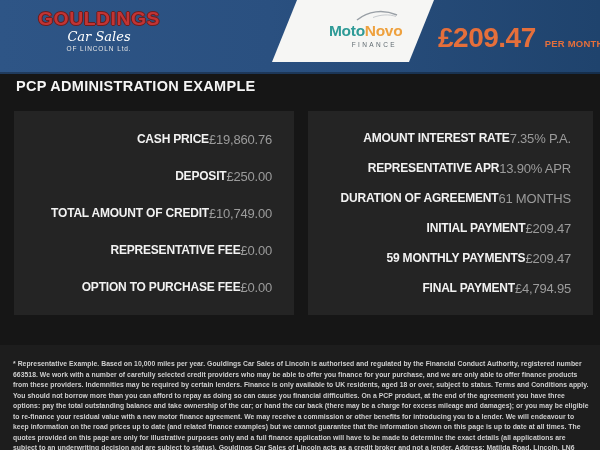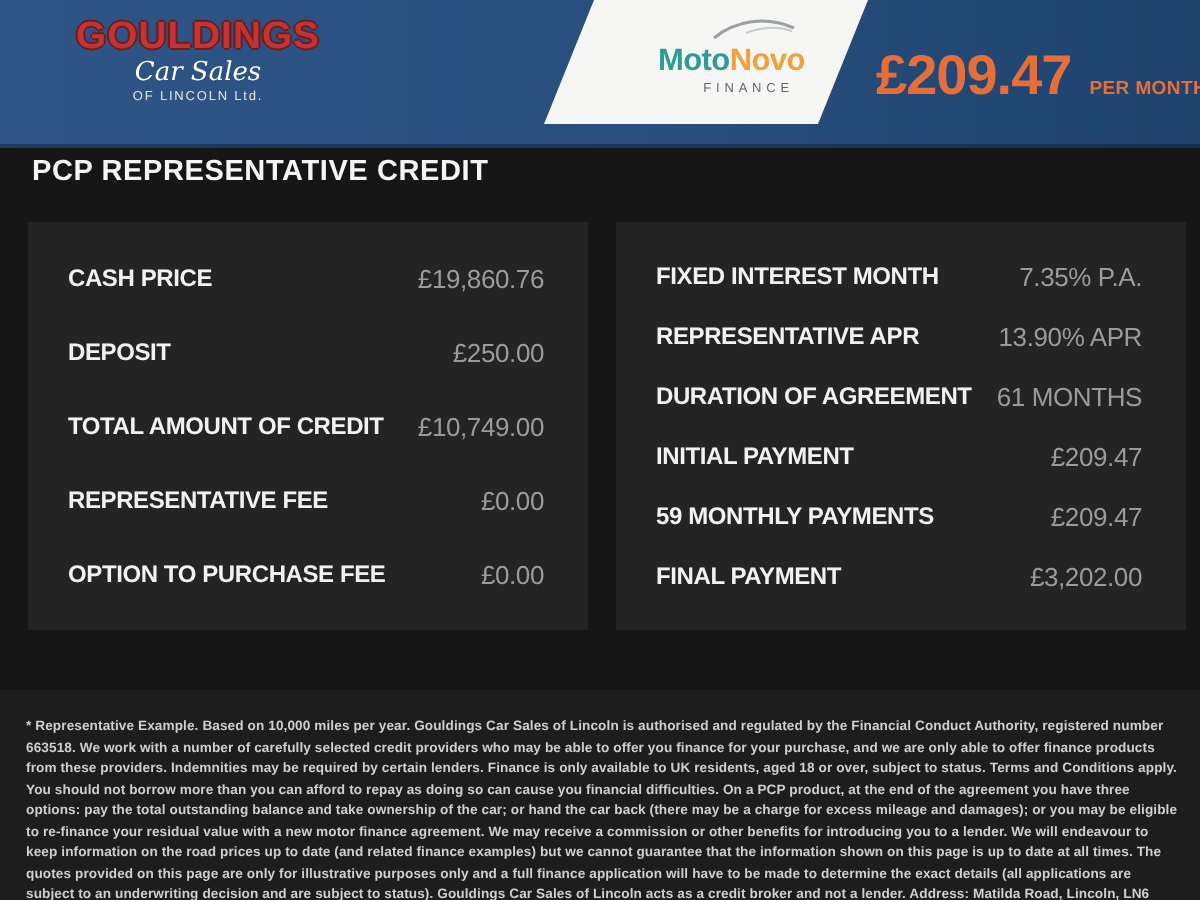--- a/index.html
+++ b/index.html
@@ -57,21 +57,21 @@
     margin-left:9px;letter-spacing:0.2px;line-height:0;
   }
   
   .section-title{
     position:absolute;left:16px;top:78px;font-size:14.5px;font-weight:700;
     color:#f5f5f5;letter-spacing:0.3px;
   }
   
   .panel{
     position:absolute;top:111px;height:204px;background:var(--panel-bg);
-    padding:12px 22px 12px 20px;display:flex;flex-direction:column;justify-content:space-between;
+    padding:12px 22px 12px 20px;display:flex;flex-direction:column;justify-content:space-between;align-items:flex-end;
   }
   .panel-left{left:14px;width:280px;}
   .panel-right{left:308px;width:285px;}
   .row{display:flex;align-items:center;justify-content:space-between;height:32px;}
   .lbl{
     font-size:12px;font-weight:700;color:var(--label-white);
     letter-spacing:-0.2px;white-space:nowrap;
   }
   .val{
     font-size:13px;font-weight:400;color:var(--value-grey);
@@ -111,21 +111,21 @@
     </div>
     <div class="finance-word">FINANCE</div>
   </div>
 
   <div class="price">
     <span class="price-amount">£209.47</span>
     <span class="price-period">PER MONTH*</span>
   </div>
 </div>
 
-<div class="section-title">PCP REPRESENTATIVE CREDIT</div>
+<div class="section-title">PCP ADMINISTRATION EXAMPLE</div>
 
 <div class="panel panel-left">
   <div class="row">
     <span class="lbl">CASH PRICE</span>
     <span class="val">£19,860.76</span>
   </div>
   <div class="row">
     <span class="lbl">DEPOSIT</span>
     <span class="val">£250.00</span>
   </div>
@@ -138,40 +138,40 @@
     <span class="val">£0.00</span>
   </div>
   <div class="row">
     <span class="lbl">OPTION TO PURCHASE FEE</span>
     <span class="val">£0.00</span>
   </div>
 </div>
 
 <div class="panel panel-right">
   <div class="row">
-    <span class="lbl">FIXED INTEREST MONTH</span>
+    <span class="lbl">AMOUNT INTEREST RATE</span>
     <span class="val">7.35% P.A.</span>
   </div>
   <div class="row">
     <span class="lbl">REPRESENTATIVE APR</span>
     <span class="val">13.90% APR</span>
   </div>
   <div class="row">
     <span class="lbl">DURATION OF AGREEMENT</span>
     <span class="val">61 MONTHS</span>
   </div>
   <div class="row">
     <span class="lbl">INITIAL PAYMENT</span>
     <span class="val">£209.47</span>
   </div>
   <div class="row">
     <span class="lbl">59 MONTHLY PAYMENTS</span>
     <span class="val">£209.47</span>
   </div>
   <div class="row">
     <span class="lbl">FINAL PAYMENT</span>
-    <span class="val">£3,202.00</span>
+    <span class="val">£4,794.95</span>
   </div>
 </div>
 
 <div class="footer">
   <div class="footer-text">* Representative Example. Based on 10,000 miles per year. Gouldings Car Sales of Lincoln is authorised and regulated by the Financial Conduct Authority, registered number 663518. We work with a number of carefully selected credit providers who may be able to offer you finance for your purchase, and we are only able to offer finance products from these providers. Indemnities may be required by certain lenders. Finance is only available to UK residents, aged 18 or over, subject to status. Terms and Conditions apply. You should not borrow more than you can afford to repay as doing so can cause you financial difficulties. On a PCP product, at the end of the agreement you have three options: pay the total outstanding balance and take ownership of the car; or hand the car back (there may be a charge for excess mileage and damages); or you may be eligible to re-finance your residual value with a new motor finance agreement. We may receive a commission or other benefits for introducing you to a lender. We will endeavour to keep information on the road prices up to date (and related finance examples) but we cannot guarantee that the information shown on this page is up to date at all times. The quotes provided on this page are only for illustrative purposes only and a full finance application will have to be made to determine the exact details (all applications are subject to an underwriting decision and are subject to status). Gouldings Car Sales of Lincoln acts as a credit broker and not a lender. Address: Matilda Road, Lincoln, LN6 7BN</div>
 </div>
 
 </body></html>

